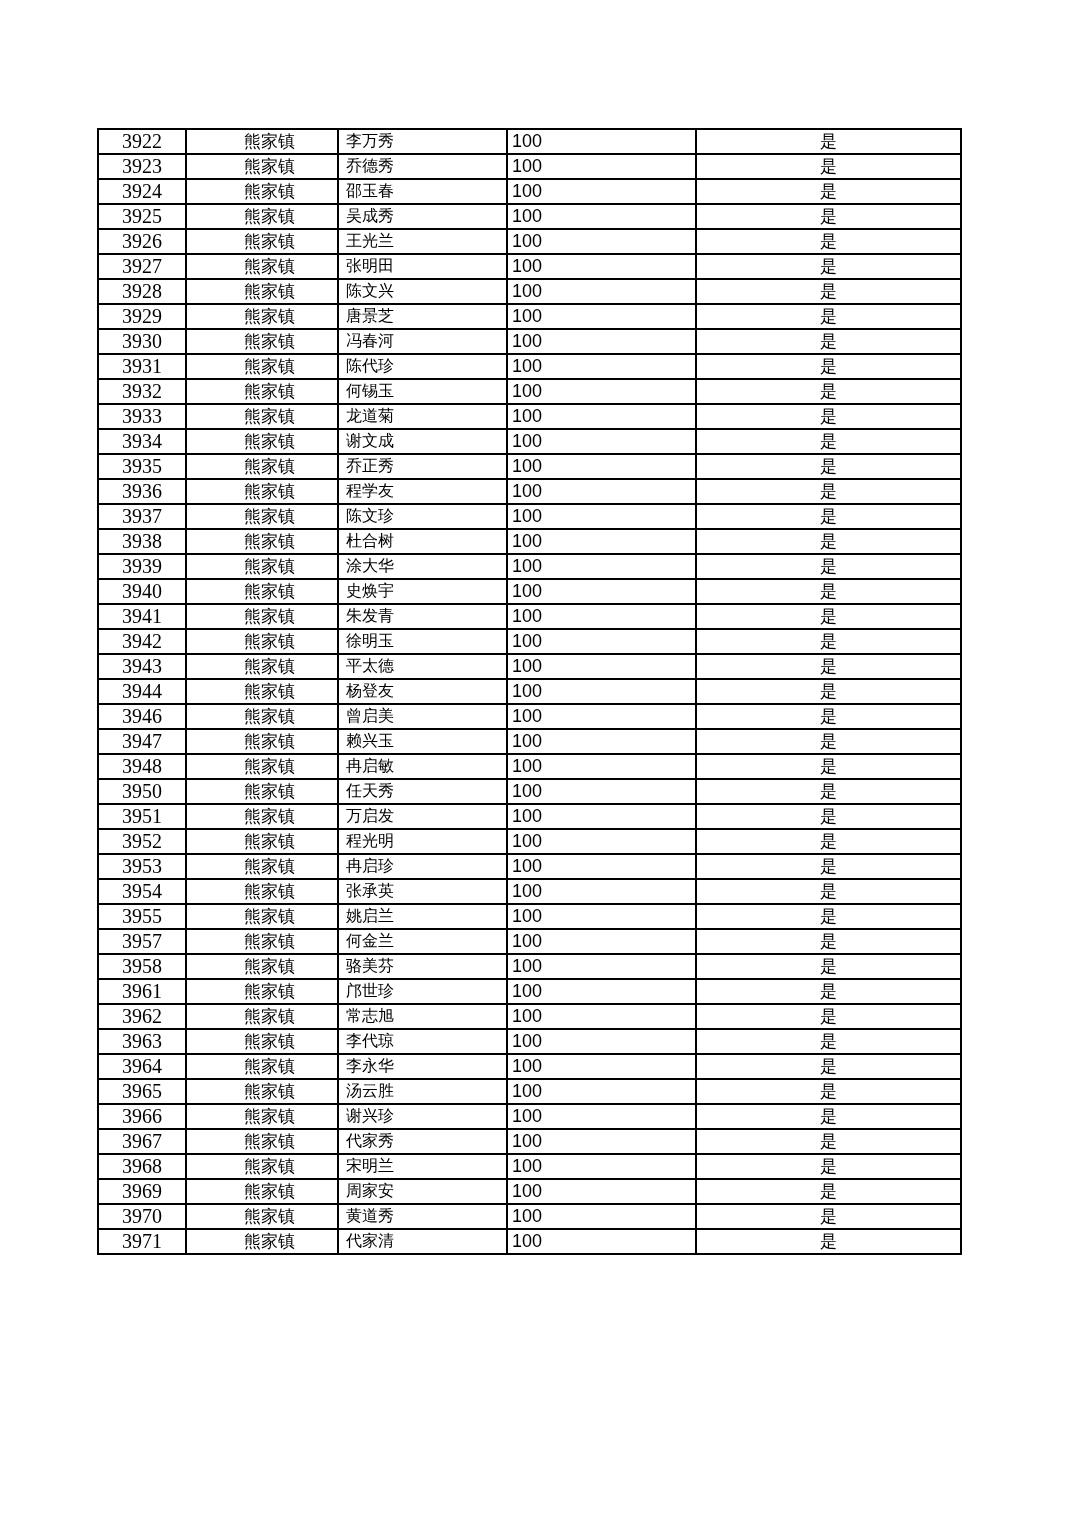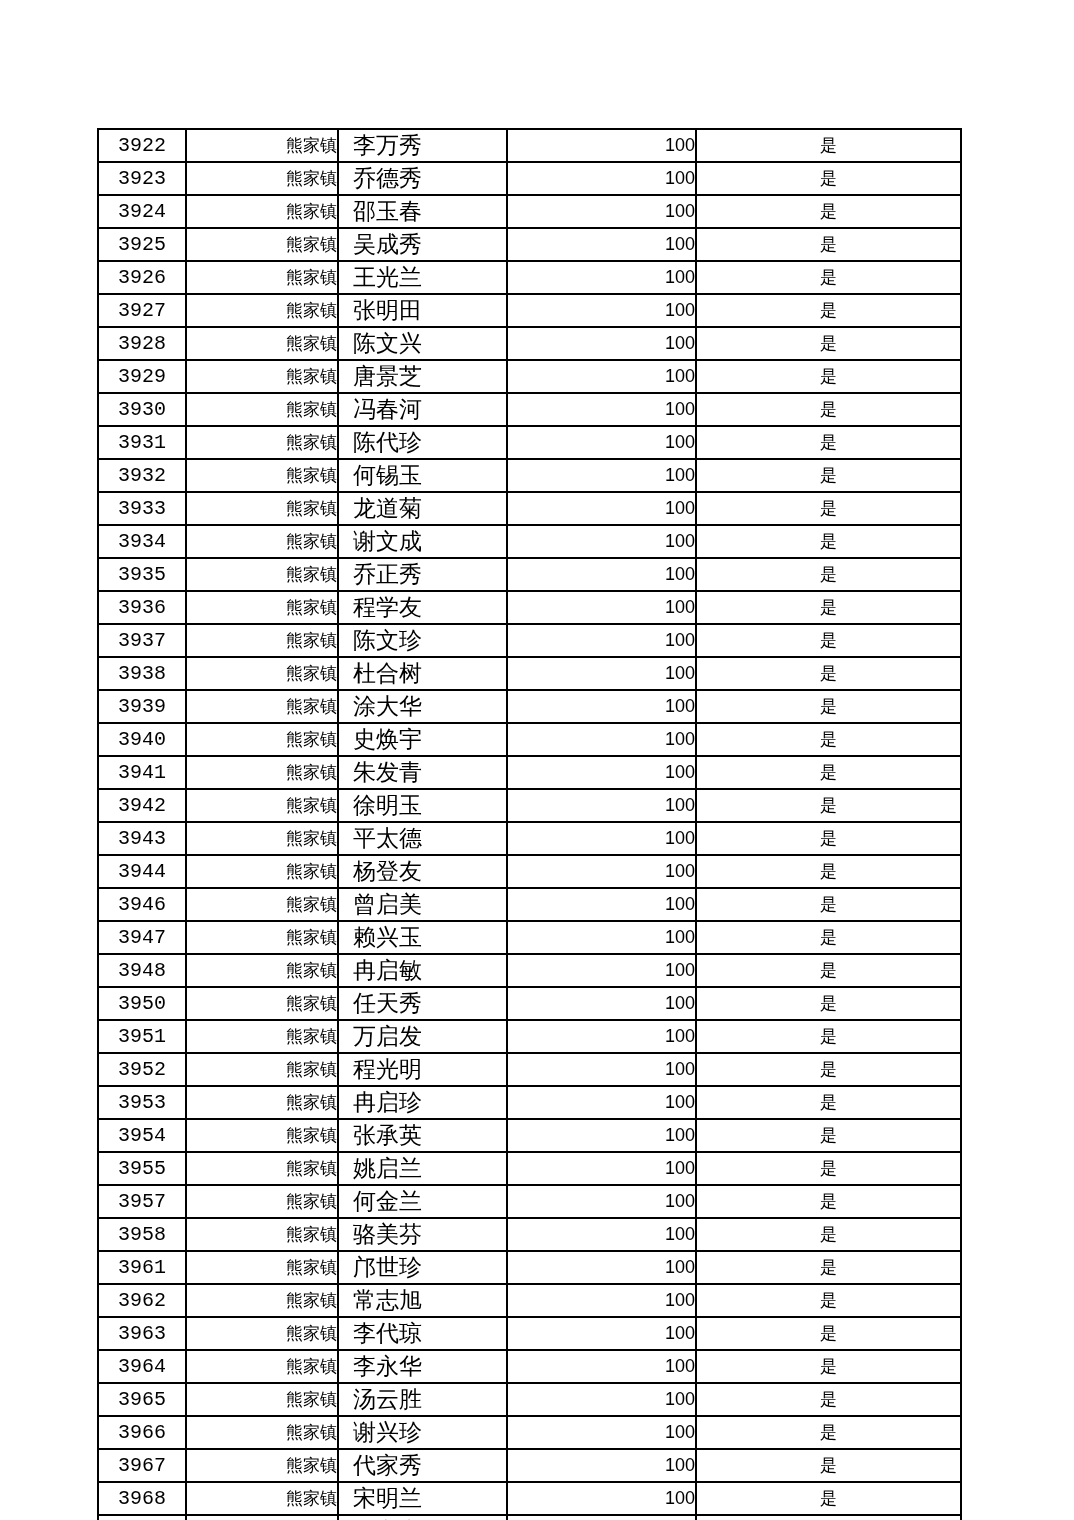--- a/index.html
+++ b/index.html
@@ -26,37 +26,37 @@
   .records-table td {
     border: 2px solid #000000;
     height: 22.5px;
     padding: 0;
     vertical-align: middle;
     white-space: nowrap;
     overflow: hidden;
   }
   td.c0 {
     text-align: center;
-    font-family: Liberation Mono, monospace;
+    font-family: Liberation Serif, serif;
     font-size: 20px;
   }
   td.c1 {
-    text-align: right;
+    text-align: center;
     padding-left: 15px;
     font-family: "DejaVu Serif", serif;
     font-size: 17px;
   }
   td.c2 {
     text-align: left;
-    padding-left: 14px;
+    padding-left: 7px;
     font-family: "DejaVu Serif", serif;
-    font-size: 23px;
+    font-size: 16px;
   }
   td.c3 {
-    text-align: right;
+    text-align: left;
     padding-left: 4px;
     font-family: "Liberation Sans", sans-serif;
     font-size: 18px;
   }
   td.c4 {
     text-align: center;
     font-family: "DejaVu Serif", serif;
     font-size: 17px;
   }
 </style>
@@ -373,14 +373,21 @@
         <td class="c3">100</td>
         <td class="c4">是</td>
       </tr>
       <tr>
         <td class="c0">3970</td>
         <td class="c1">熊家镇</td>
         <td class="c2">黄道秀</td>
         <td class="c3">100</td>
         <td class="c4">是</td>
       </tr>
+      <tr>
+        <td class="c0">3971</td>
+        <td class="c1">熊家镇</td>
+        <td class="c2">代家清</td>
+        <td class="c3">100</td>
+        <td class="c4">是</td>
+      </tr>
     </tbody>
 </table>
 
 </body></html>

